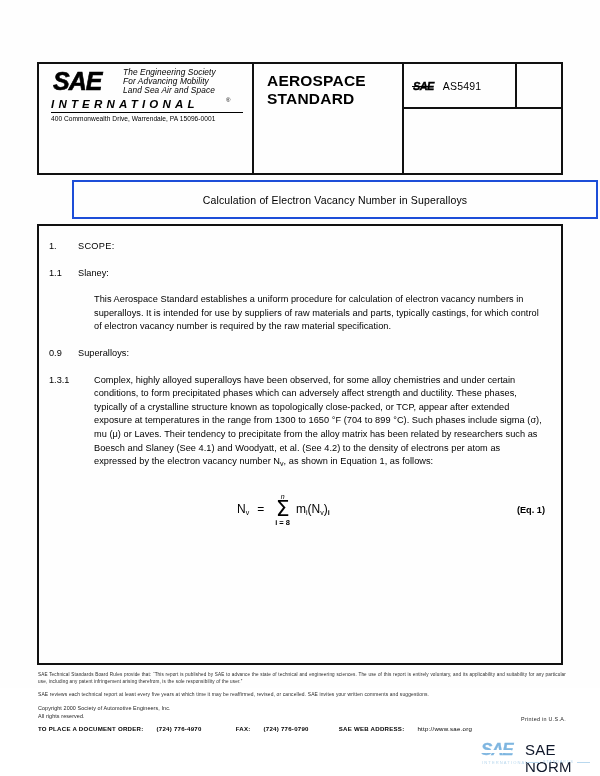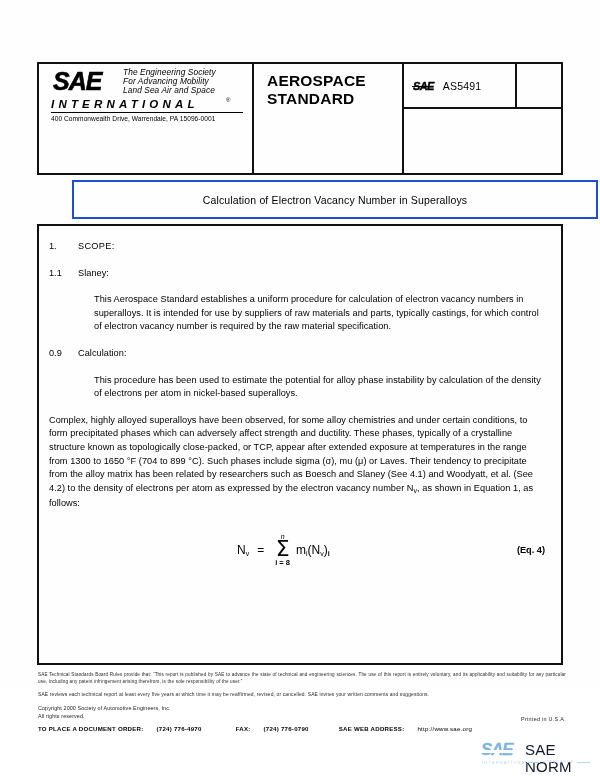--- a/index.html
+++ b/index.html
@@ -448,42 +448,42 @@
 
     <div class="sec-row">
       <div class="sec-num n11">1.1</div>
       <div class="sec-body">Slaney:</div>
     </div>
 
     <div class="para">This Aerospace Standard establishes a uniform procedure for calculation of electron vacancy numbers in superalloys. It is intended for use by suppliers of raw materials and parts, typically castings, for which control of electron vacancy number is required by the raw material specification.</div>
 
     <div class="sec-row">
       <div class="sec-num n11">0.9</div>
-      <div class="sec-body">Calculation:</div>
-    </div>
-
-    <div class="para">This procedure has been used to estimate the potential for alloy phase instability by calculation of the density of electrons per atom in nickel-based superalloys.</div>
+      <div class="sec-body">Superalloys:</div>
+    </div>
+
 
 
     <div class="sec-row">
+      <div class="sec-num n131">1.3.1</div>
       <div class="sec-body"><span>Complex, highly alloyed superalloys have been observed, for some alloy chemistries and under certain conditions, to form precipitated phases which can adversely affect strength and ductility. These phases, typically of a crystalline structure known as topologically close-packed, or TCP, appear after extended exposure at temperatures in the range from 1300 to 1650 °F (704 to 899 °C). Such phases include sigma (σ), mu (μ) or Laves. Their tendency to precipitate from the alloy matrix has been related by researchers such as Boesch and Slaney (See 4.1) and Woodyatt, et al. (See 4.2) to the density of electrons per atom as expressed by the electron vacancy number N</span><sub class="vsub">v</sub><span>, as shown in Equation 1, as follows:</span></div>
     </div>
 
     <div class="eq-wrap">
       <div class="eq-center">
         <span class="eq-nv"><span>N</span><sub class="vsub">v</sub></span>
         <span class="eq-eq">=</span>
         <span class="sigma-block">
           <span class="sigma-top">n</span>
           <span class="sigma-glyph">Σ</span>
           <span class="sigma-bot">i = 8</span>
         </span>
         <span class="eq-terms"><span>m</span><sub class="vsub">i</sub><span>(N</span><sub class="vsub">v</sub><span>)</span><sub class="vsub" style="font-weight:bold">i</sub></span>
       </div>
-      <div class="eq-label">(Eq. 4)</div>
+      <div class="eq-label">(Eq. 1)</div>
     </div>
 
   </div>
 
   <div class="footer">
     <div class="foot-disclaimer">SAE Technical Standards Board Rules provide that: “This report is published by SAE to advance the state of technical and engineering sciences. The use of this report is entirely voluntary, and its applicability and suitability for any particular use, including any patent infringement arising therefrom, is the sole responsibility of the user.”</div>
     <div class="foot-review">SAE reviews each technical report at least every five years at which time it may be reaffirmed, revised, or cancelled. SAE invites your written comments and suggestions.</div>
     <div class="foot-copy">
       <div>Copyright 2000 Society of Automotive Engineers, Inc.</div>
       <div>All rights reserved.</div>

